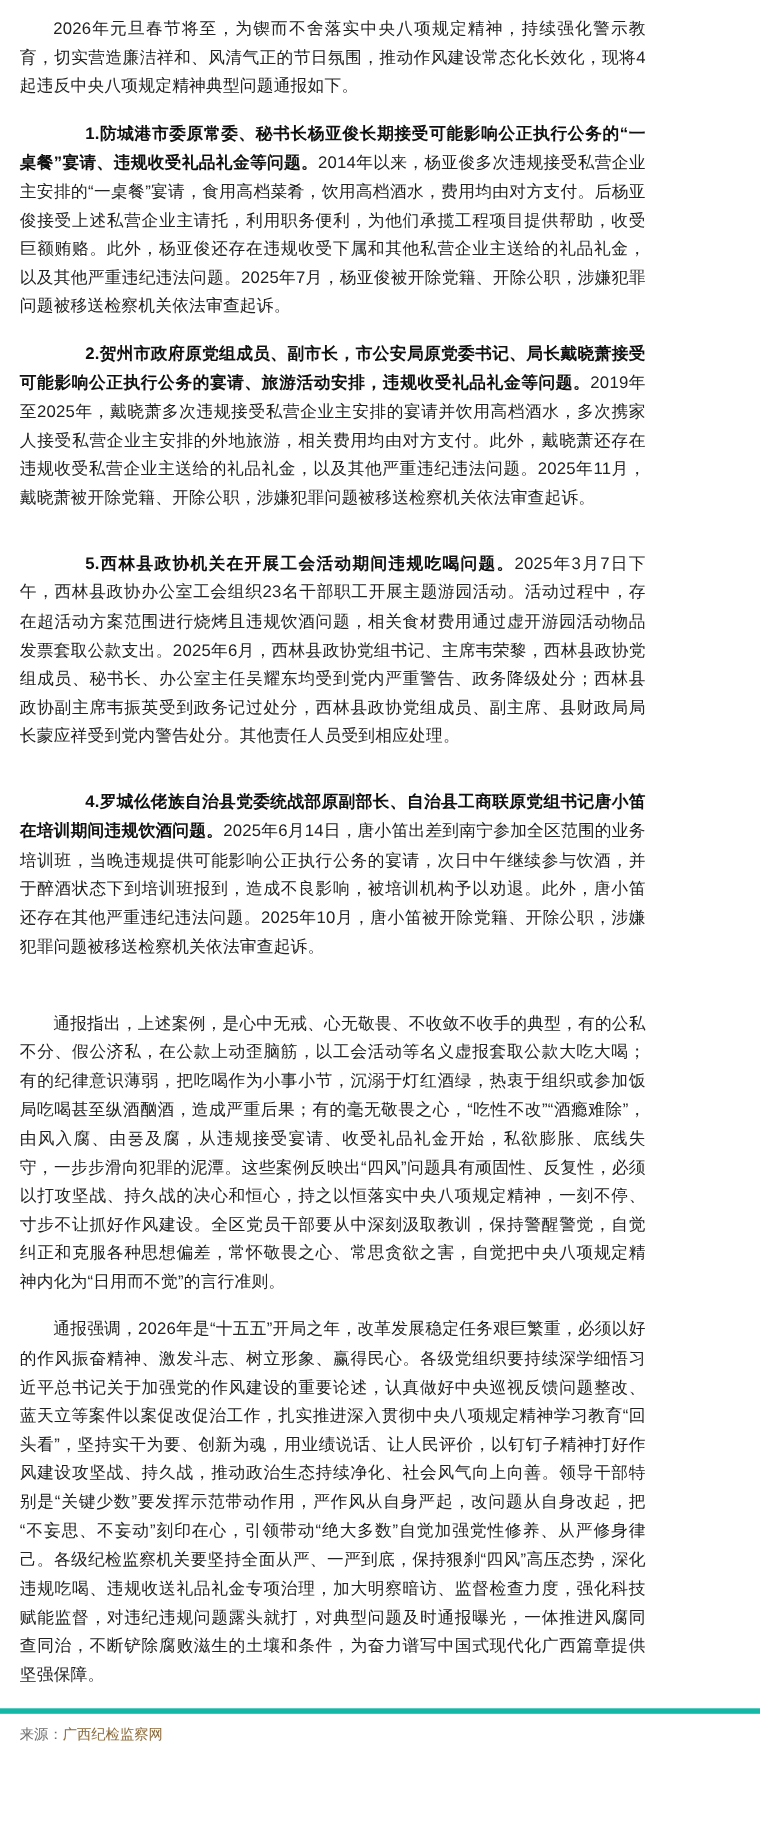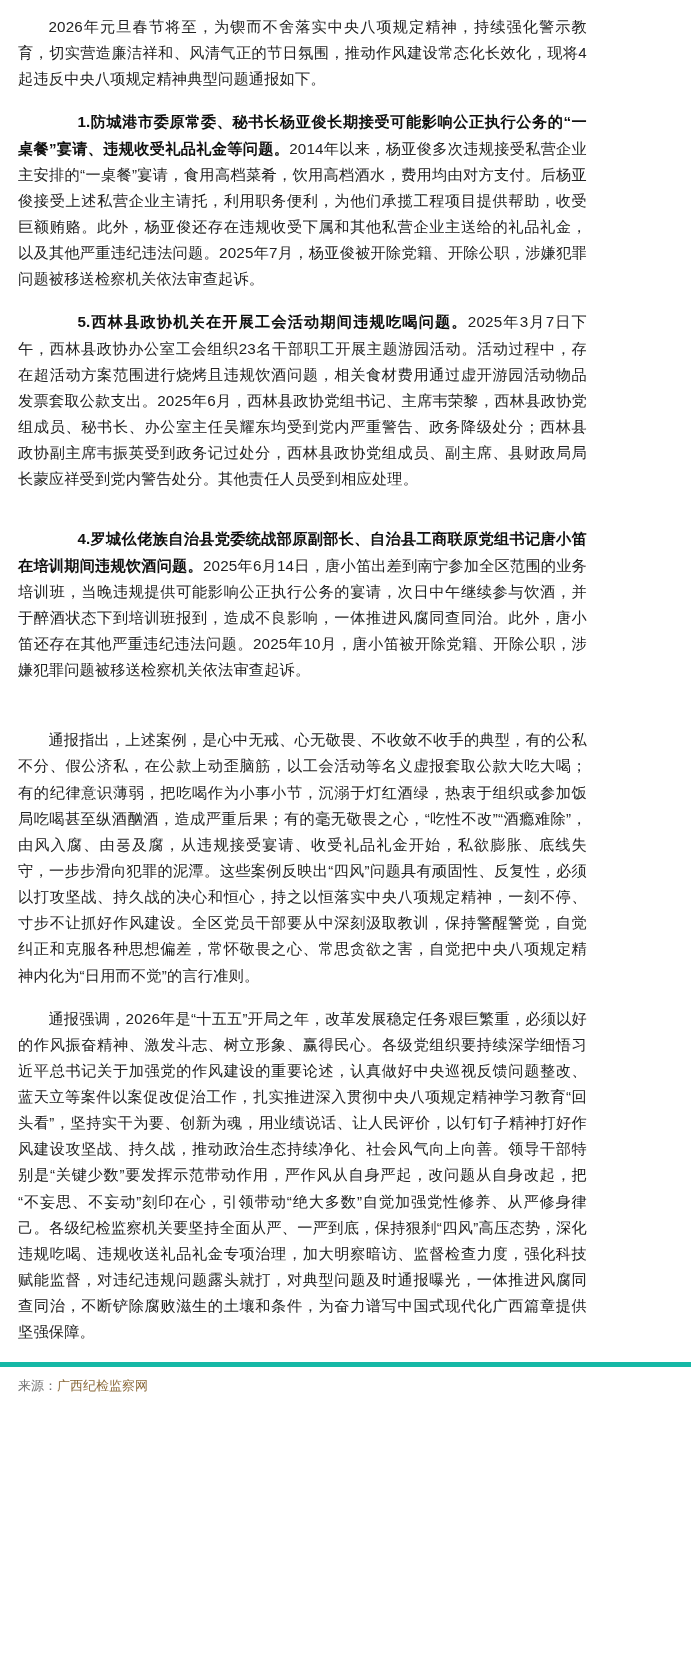--- a/index.html
+++ b/index.html
@@ -57,27 +57,30 @@
 <body>
 
 <div class="page">
 
   <p class="para">2026年元旦春节将至，为锲而不舍落实中央八项规定精神，持续强化警示教育，切实营造廉洁祥和、风清气正的节日氛围，推动作风建设常态化长效化，现将4起违反中央八项规定精神典型问题通报如下。</p>
 
   <p class="para">
     <span class="lead">1.防城港市委原常委、秘书长杨亚俊长期接受可能影响公正执行公务的“一桌餐”宴请、违规收受礼品礼金等问题。</span><span>2014年以来，杨亚俊多次违规接受私营企业主安排的“一桌餐”宴请，食用高档菜肴，饮用高档酒水，费用均由对方支付。后杨亚俊接受上述私营企业主请托，利用职务便利，为他们承揽工程项目提供帮助，收受巨额贿赂。此外，杨亚俊还存在违规收受下属和其他私营企业主送给的礼品礼金，以及其他严重违纪违法问题。2025年7月，杨亚俊被开除党籍、开除公职，涉嫌犯罪问题被移送检察机关依法审查起诉。</span>
   </p>
 
+  <p class="para gap-big">
+    <span class="lead">2.贺州市政府原党组成员、副市长，市公安局原党委书记、局长戴晓萧接受可能影响公正执行公务的宴请、旅游活动安排，违规收受礼品礼金等问题。</span><span>2019年至2025年，戴晓萧多次违规接受私营企业主安排的宴请并饮用高档酒水，多次携家人接受私营企业主安排的外地旅游，相关费用均由对方支付。此外，戴晓萧还存在违规收受私营企业主送给的礼品礼金，以及其他严重违纪违法问题。2025年11月，戴晓萧被开除党籍、开除公职，涉嫌犯罪问题被移送检察机关依法审查起诉。</span>
+  </p>
 
   <p class="para gap-big">
     <span class="lead">5.西林县政协机关在开展工会活动期间违规吃喝问题。</span><span>2025年3月7日下午，西林县政协办公室工会组织23名干部职工开展主题游园活动。活动过程中，存在超活动方案范围进行烧烤且违规饮酒问题，相关食材费用通过虚开游园活动物品发票套取公款支出。2025年6月，西林县政协党组书记、主席韦荣黎，西林县政协党组成员、秘书长、办公室主任吴耀东均受到党内严重警告、政务降级处分；西林县政协副主席韦振英受到政务记过处分，西林县政协党组成员、副主席、县财政局局长蒙应祥受到党内警告处分。其他责任人员受到相应处理。</span>
   </p>
 
   <p class="para gap-huge">
-    <span class="lead">4.罗城仫佬族自治县党委统战部原副部长、自治县工商联原党组书记唐小笛在培训期间违规饮酒问题。</span><span>2025年6月14日，唐小笛出差到南宁参加全区范围的业务培训班，当晚违规提供可能影响公正执行公务的宴请，次日中午继续参与饮酒，并于醉酒状态下到培训班报到，造成不良影响，一体推进风腐同查同治。此外，唐小笛还存在其他严重违纪违法问题。2025年10月，唐小笛被开除党籍、开除公职，涉嫌犯罪问题被移送检察机关依法审查起诉。</span>
+    <span class="lead">4.罗城仫佬族自治县党委统战部原副部长、自治县工商联原党组书记唐小笛在培训期间违规饮酒问题。</span><span>2025年6月14日，唐小笛出差到南宁参加全区范围的业务培训班，当晚违规提供可能影响公正执行公务的宴请，次日中午继续参与饮酒，并于醉酒状态下到培训班报到，造成不良影响，被培训机构予以劝退。此外，唐小笛还存在其他严重违纪违法问题。2025年10月，唐小笛被开除党籍、开除公职，涉嫌犯罪问题被移送检察机关依法审查起诉。</span>
   </p>
 
   <p class="para">通报指出，上述案例，是心中无戒、心无敬畏、不收敛不收手的典型，有的公私不分、假公济私，在公款上动歪脑筋，以工会活动等名义虚报套取公款大吃大喝；有的纪律意识薄弱，把吃喝作为小事小节，沉溺于灯红酒绿，热衷于组织或参加饭局吃喝甚至纵酒酗酒，造成严重后果；有的毫无敬畏之心，“吃性不改”“酒瘾难除”，由风入腐、由풍及腐，从违规接受宴请、收受礼品礼金开始，私欲膨胀、底线失守，一步步滑向犯罪的泥潭。这些案例反映出“四风”问题具有顽固性、反复性，必须以打攻坚战、持久战的决心和恒心，持之以恒落实中央八项规定精神，一刻不停、寸步不让抓好作风建设。全区党员干部要从中深刻汲取教训，保持警醒警觉，自觉纠正和克服各种思想偏差，常怀敬畏之心、常思贪欲之害，自觉把中央八项规定精神内化为“日用而不觉”的言行准则。</p>
 
   <p class="para">通报强调，2026年是“十五五”开局之年，改革发展稳定任务艰巨繁重，必须以好的作风振奋精神、激发斗志、树立形象、赢得民心。各级党组织要持续深学细悟习近平总书记关于加强党的作风建设的重要论述，认真做好中央巡视反馈问题整改、蓝天立等案件以案促改促治工作，扎实推进深入贯彻中央八项规定精神学习教育“回头看”，坚持实干为要、创新为魂，用业绩说话、让人民评价，以钉钉子精神打好作风建设攻坚战、持久战，推动政治生态持续净化、社会风气向上向善。领导干部特别是“关键少数”要发挥示范带动作用，严作风从自身严起，改问题从自身改起，把“不妄思、不妄动”刻印在心，引领带动“绝大多数”自觉加强党性修养、从严修身律己。各级纪检监察机关要坚持全面从严、一严到底，保持狠刹“四风”高压态势，深化违规吃喝、违规收送礼品礼金专项治理，加大明察暗访、监督检查力度，强化科技赋能监督，对违纪违规问题露头就打，对典型问题及时通报曝光，一体推进风腐同查同治，不断铲除腐败滋生的土壤和条件，为奋力谱写中国式现代化广西篇章提供坚强保障。</p>
 
 </div>
 
 <div class="footer">
   <span class="src-label">来源：</span><span class="src-value">广西纪检监察网</span>

